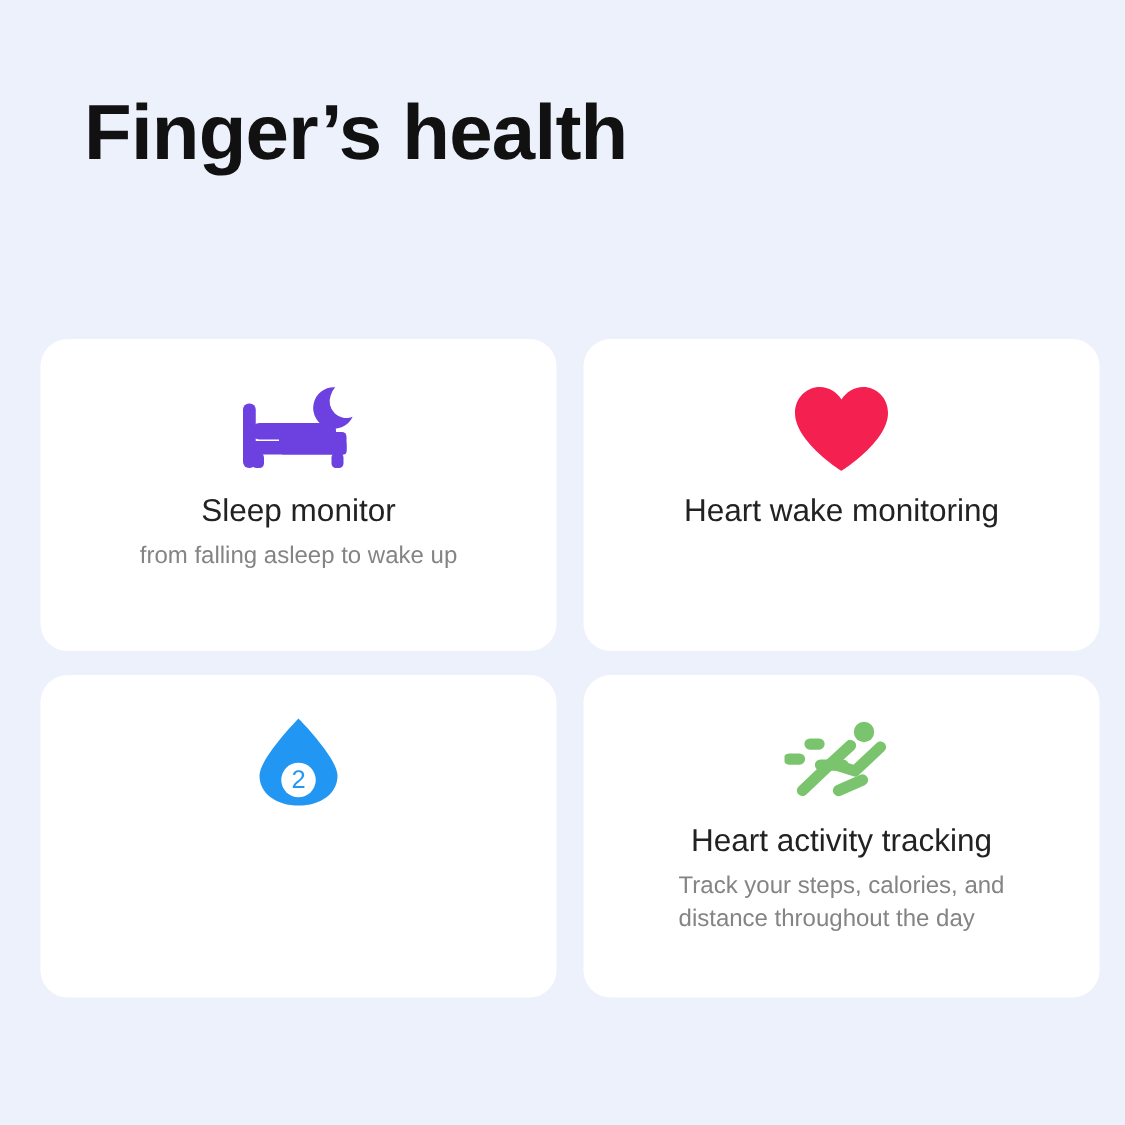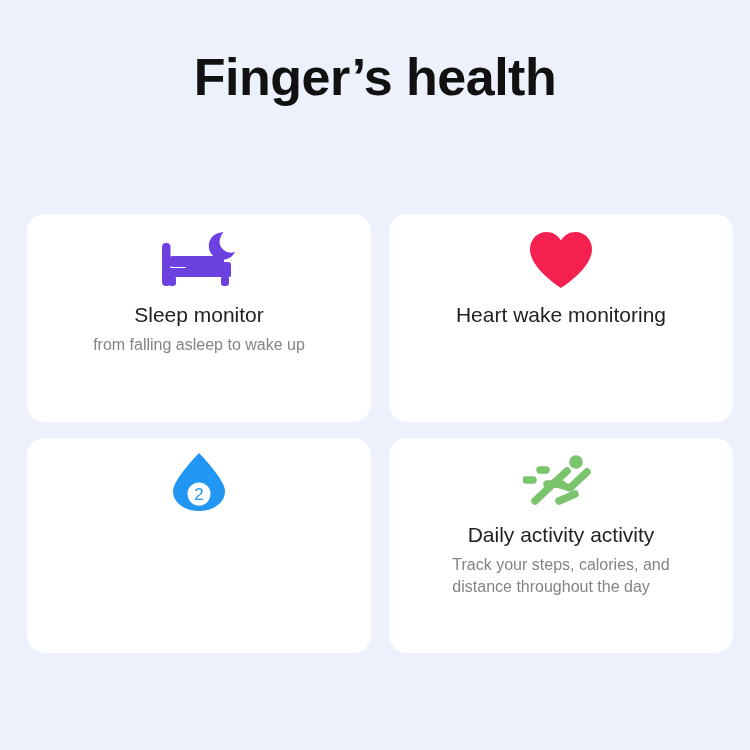--- a/index.html
+++ b/index.html
@@ -13,23 +13,22 @@
     font-family: "Liberation Sans", sans-serif;
     overflow: hidden;
   }
   .page {
     width: 750px;
     height: 750px;
     position: relative;
     box-sizing: border-box;
   }
   .headline {
-    margin: 4px;
+    margin: 16px;
     padding: 44px 40px 0 40px;
-    text-align: center;
     color: #111111;
     font-size: 52px;
     font-weight: bold;
     line-height: 1.12;
     letter-spacing: -0.5px;
   }
   .headline .line {
     display: block;
   }
   .cards {
@@ -43,21 +42,21 @@
     column-gap: 18px;
     row-gap: 16px;
   }
   .card {
     background: #ffffff;
     border-radius: 18px;
     display: flex;
     flex-direction: column;
     align-items: center;
     box-sizing: border-box;
-    padding-top: 12px;
+    padding-top: 26px;
   }
   .card-icon {
     height: 68px;
     display: flex;
     align-items: center;
     justify-content: center;
   }
   .card-title {
     margin-top: 8px;
     font-size: 21px;
@@ -133,19 +132,19 @@
             <path d="M31 31 L47 36 L64 20"></path>
             <path d="M31 31 L44 19"></path>
             <path d="M24 32 L39 32"></path>
             <path d="M3 28 L10 28"></path>
             <path d="M17 18 L23 18"></path>
             <path d="M36 49 L52 42"></path>
           </g>
           <circle cx="53" cy="10" r="6.8" fill="#7ac46d"></circle>
         </svg>
       </div>
-      <div class="card-title">Daily activity activity</div>
+      <div class="card-title">Heart activity tracking</div>
       <div class="card-desc">Track your steps, calories, and
 distance throughout the day</div>
     </div>
 
   </div>
 </div>
 
 </body></html>

